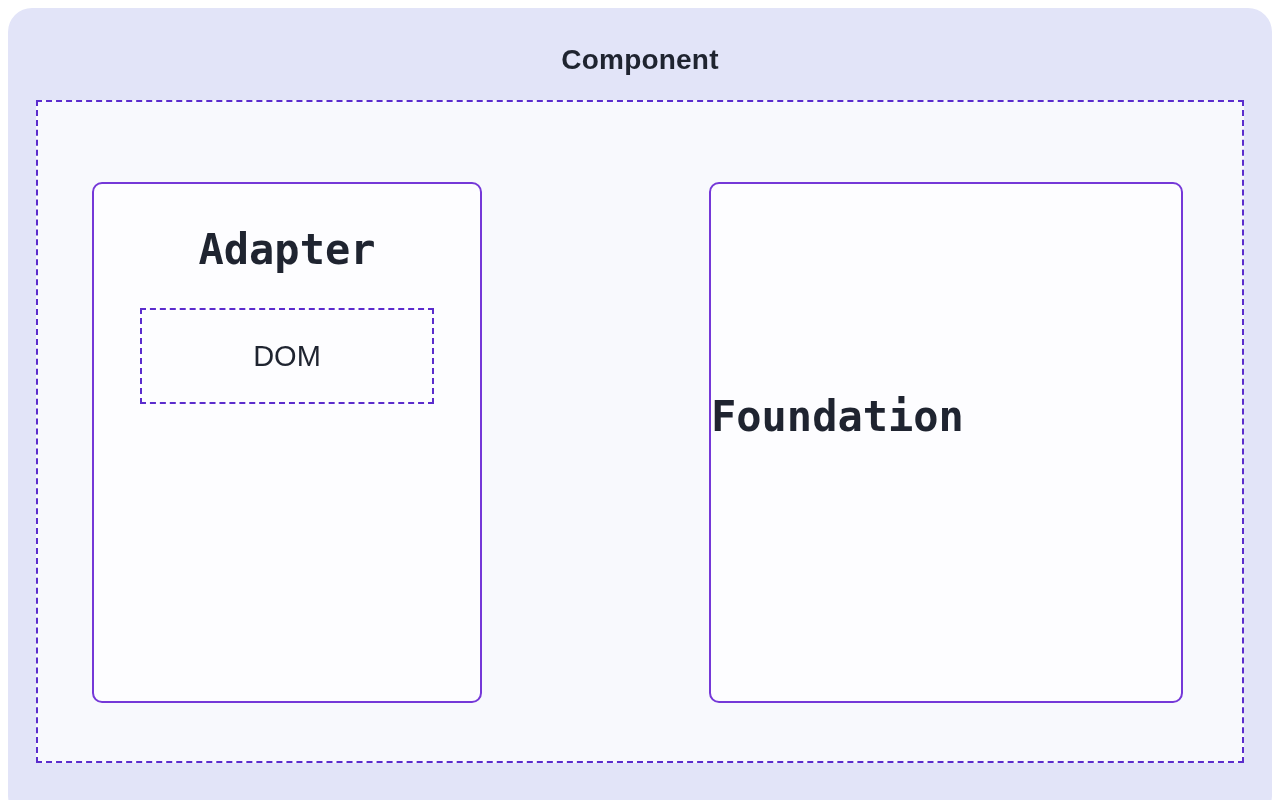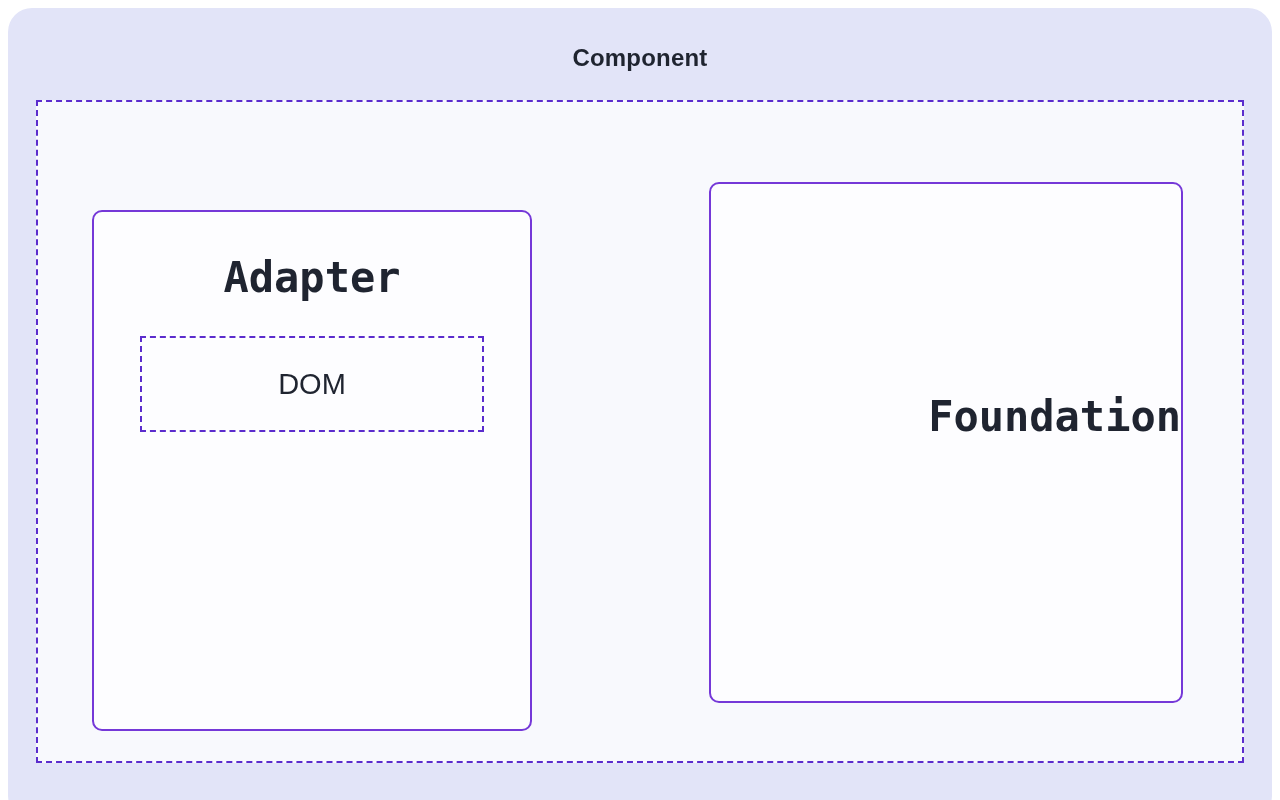--- a/index.html
+++ b/index.html
@@ -26,21 +26,21 @@
     height: 812px; 
     background: var(--card-bg);
     border-radius: 24px;
   }
   .diagram-title {
     position: absolute;
     top: 36px;
     left: 0;
     width: 100%;
     text-align: center;
-    font-size: 24px;
+    font-size: 28px;
     font-weight: 700;
     color: var(--text-dark);
     letter-spacing: 0.2px;
   }
   .panel {
     position: absolute;
     left: 28px;
     top: 92px;
     width: 1208px;
     height: 663px;
@@ -50,33 +50,32 @@
   .solid-box {
     position: absolute;
     top: 80px;
     height: 521px;
     background: var(--box-bg);
     border: 2px solid var(--solid-border);
     border-radius: 10px;
   }
   .adapter-box {
     left: 54px;
-    width: 440px;
+    width: 390px;
     display: flex;
     flex-direction: column;
     align-items: center;
     padding: 40px 46px 28px 46px;
-    margin-top: 28px;
   }
   .foundation-box {
     left: 671px;
     width: 474px;
     display: flex;
     align-items: center;
-    justify-content: flex-end;
+    justify-content: flex-start;
     padding-bottom: 52px;
   }
   .mono-title {
     font-family: "DejaVu Sans Mono", monospace;
     font-weight: 700;
     font-size: 42px;
     line-height: 52px;
     color: var(--text-dark);
   }
   .adapter-rows {

